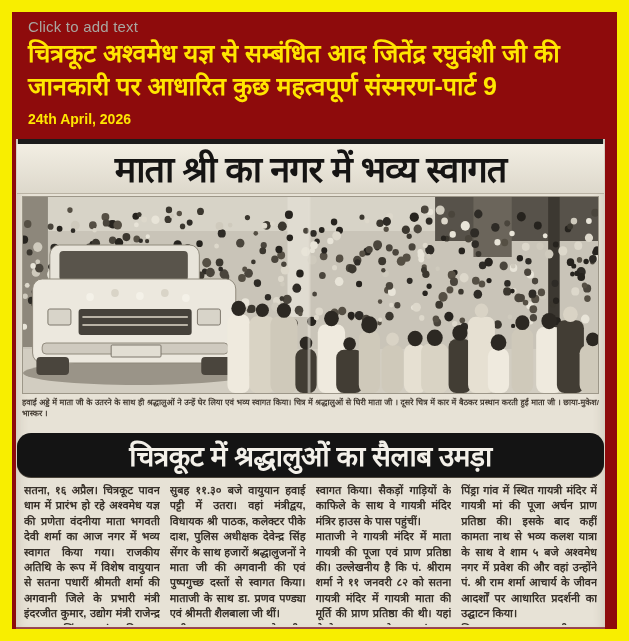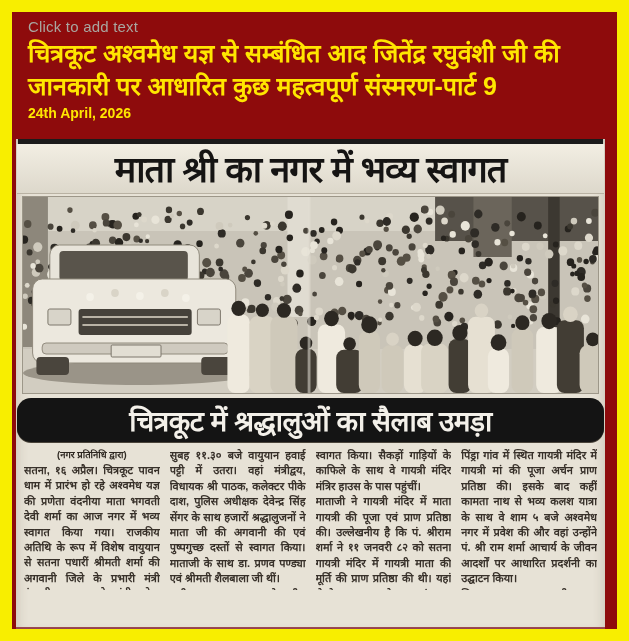--- a/index.html
+++ b/index.html
@@ -22,21 +22,21 @@
   .placeholder {
     font-size:15px; color:#a9a6a0; letter-spacing:.2px;
     cursor:text;
   }
   .poster-title {
     margin-top:2px;
     font-size:25px; line-height:1.30; font-weight:700;
     color:#ffe600;
   }
   .poster-date {
-    margin-top:3px;
+    margin-top:9px;
     font-size:14px; font-weight:700; color:#ffe600;
   }
 
   
   .clipping {
     position:relative;
     margin:0 12px 8px 4px;
     height:496px;
     background:#e7e2d6;
     overflow:hidden;
@@ -597,28 +597,28 @@
               <g>
                 <rect x="580.8" y="148.3" width="27.4" height="47.7" rx="8" fill="#cfc9ba"></rect>
                 <circle cx="594.5" cy="142.3" r="6.9" fill="#2c2822"></circle>
               </g>
             </g>
 
           <rect x="297" y="0" width="3" height="196" fill="#e6e2d7" opacity="0.55"></rect>
         </svg>
       </div>
 
+      <p class="caption">हवाई अड्डे में माता जी के उतरने के साथ ही श्रद्धालुओं ने उन्हें घेर लिया एवं भव्य स्वागत किया। चित्र में श्रद्धालुओं से घिरी माता जी । दूसरे चित्र में कार में बैठकर प्रस्थान करती हुईं माता जी । छाया-मुकेश/भास्कर ।</p>
 
       <div class="headline2-bar">
         <span>चित्रकूट में श्रद्धालुओं का सैलाब उमड़ा</span>
       </div>
 
       <div class="columns">
         <div class="col">
-          <div class="byline">(नगर प्रतिनिधि द्वारा)</div>
           <p class="coltext">सतना, १६ अप्रैल। चित्रकूट पावन धाम में प्रारंभ हो रहे अश्वमेध यज्ञ की प्रणेता वंदनीया माता भगवती देवी शर्मा का आज नगर में भव्य स्वागत किया गया। राजकीय अतिथि के रूप में विशेष वायुयान से सतना पधारीं श्रीमती शर्मा की अगवानी जिले के प्रभारी मंत्री इंदरजीत कुमार, उद्योग मंत्री राजेन्द्र कुमार सिंह एवं विधायक व्रजेन्द्रनाथ पाठक समेत हजारों लोगों ने उनकी अगवानी की।</p>
         </div>
         <div class="col">
           <p class="coltext">सुबह ११.३० बजे वायुयान हवाई पट्टी में उतरा। वहां मंत्रीद्वय, विधायक श्री पाठक, कलेक्टर पीके दाश, पुलिस अधीक्षक देवेन्द्र सिंह सेंगर के साथ हजारों श्रद्धालुजनों ने माता जी की अगवानी की एवं पुष्पगुच्छ दस्तों से स्वागत किया। माताजी के साथ डा. प्रणव पण्ड्या एवं श्रीमती शैलबाला जी थीं।
 कड़ी सुरक्षा व्यवस्था के बीच माताजी कार में बैठकर हवाई पट्टी से नगर के लिये प्रस्थान कीं। रास्ते में सड़क के आजूबाजू खड़ी भीड़ ने माता जी का</p>
         </div>
         <div class="col">
           <p class="coltext">स्वागत किया। सैकड़ों गाड़ियों के काफिले के साथ वे गायत्री मंदिर मंत्रिर हाउस के पास पहुंचीं।
 माताजी ने गायत्री मंदिर में माता गायत्री की पूजा एवं प्राण प्रतिष्ठा की। उल्लेखनीय है कि पं. श्रीराम शर्मा ने ११ जनवरी ८२ को सतना गायत्री मंदिर में गायत्री माता की मूर्ति की प्राण प्रतिष्ठा की थी। यहां से वे जय स्तम्भ के पास गंगादान मिल में गईं और वहां अल्पाहार करने के पश्चात् चित्रकूट के लिये प्रस्थान कीं।
 माता जी ने चित्रकूट पहुंचने के पूर्व</p>

